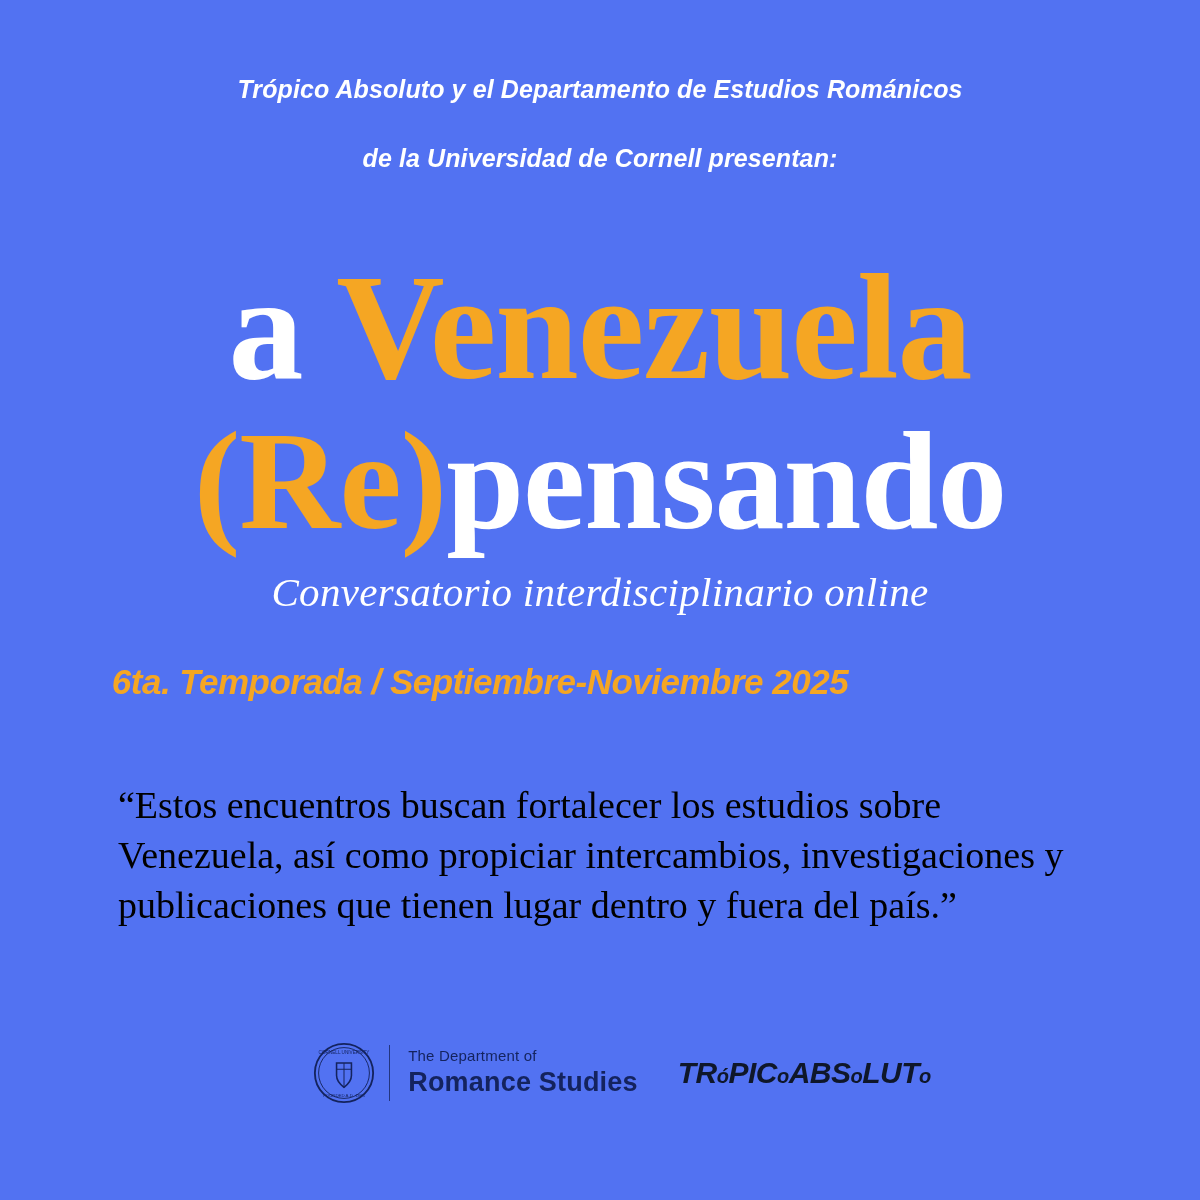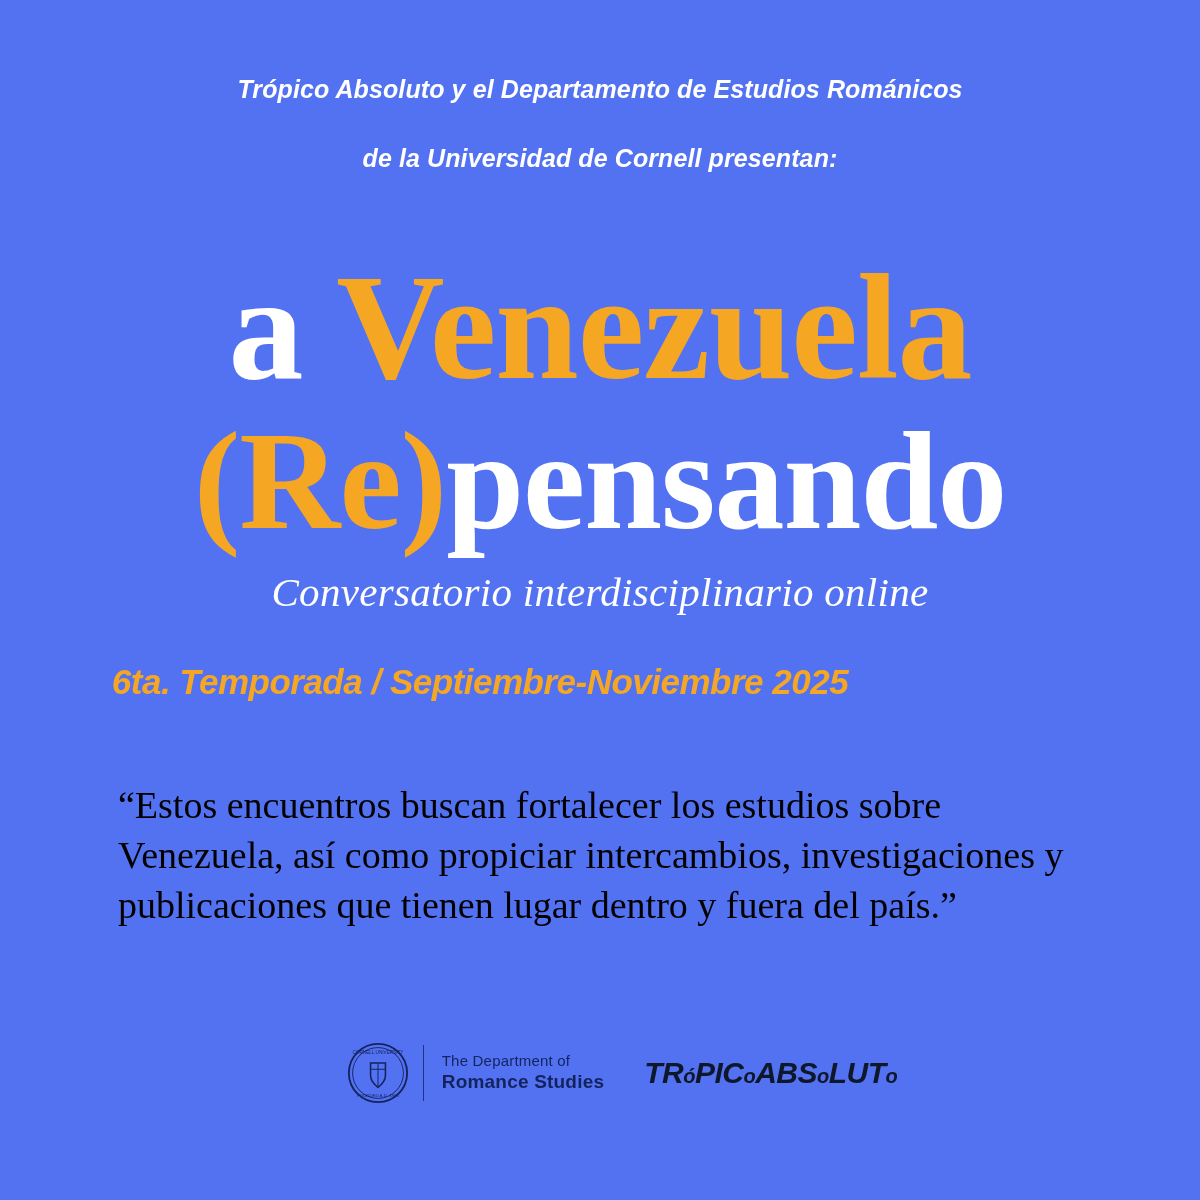--- a/index.html
+++ b/index.html
@@ -138,21 +138,21 @@
   }
   .romance .small {
     display: block;
     font-size: 15px;
     font-weight: normal;
     letter-spacing: .2px;
     margin-bottom: 3px;
   }
   .romance .big {
     display: block;
-    font-size: 19px;
+    font-size: 27px;
     font-weight: bold;
     letter-spacing: .2px;
   }
   .tropico {
     font-family: "Liberation Sans", sans-serif;
     font-weight: bold;
     font-style: italic;
     font-size: 30px;
     color: #0f172a;
     letter-spacing: -0.5px;

